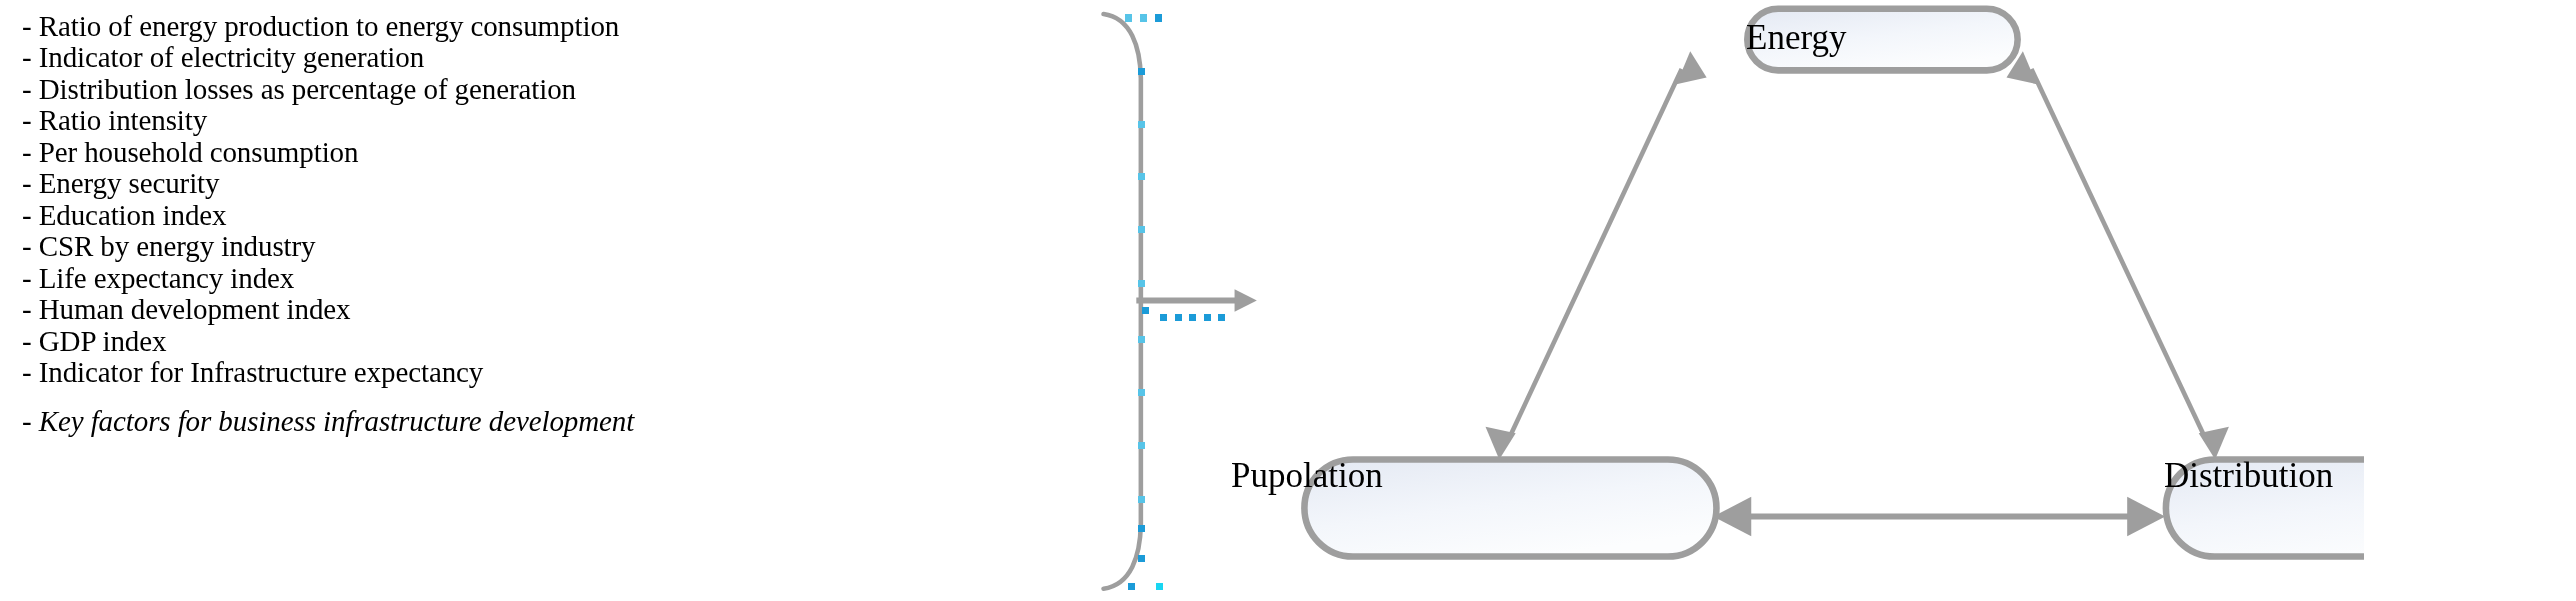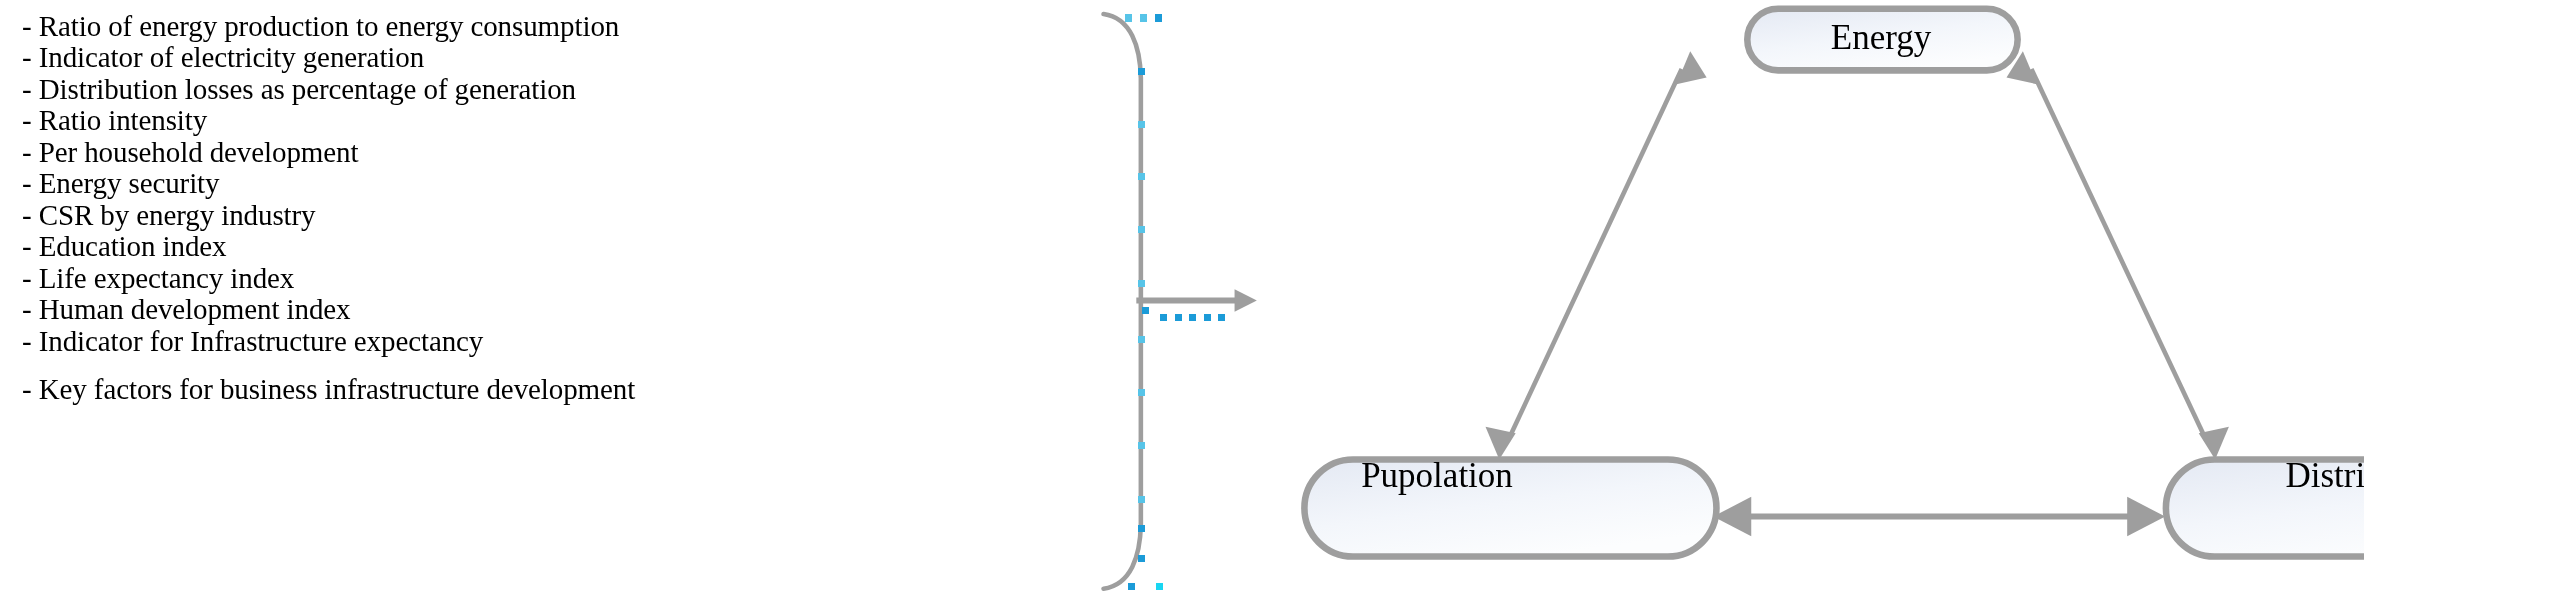--- a/index.html
+++ b/index.html
@@ -20,21 +20,21 @@
     font-family:"Liberation Serif","DejaVu Serif",serif;
     font-size:29px;
     line-height:31.5px;
     white-space:nowrap;
   }
   #indicator-list .li{
     display:block;
     white-space:nowrap;
     letter-spacing:-0.1px;
   }
-  #indicator-list .li.gap{ margin-top:17px; }
+  #indicator-list .li.gap{ margin-top:17px;font-style:italic; }
 
   
   #brace-wrap{
     position:absolute;
     left:1097px; top:0;
     width:72px; height:602px;
     pointer-events:none;
   }
   #brace-wrap svg{display:block;}
 
@@ -63,43 +63,43 @@
   #triangle-diagram svg{display:block;}
 
   
   .node-label{
     position:absolute;
     color:#000000;
     font-family:"Liberation Serif","DejaVu Serif",serif;
     font-size:35px;
     line-height:35px;
     white-space:nowrap;
-    text-align:center;
     pointer-events:none;
   }
   #label-energy{ left:1746px; top:19.7px; width:270px; }
   #label-population{ left:1231px; top:458px; width:412px; }
   #label-urbanization{ left:2164px; top:458px; width:412px; }
 </style>
 </head>
 <body>
 
 <div id="page">
 
   <div id="indicator-list">
     <span class="li">- Ratio of energy production to energy consumption</span>
     <span class="li">- Indicator of electricity generation</span>
     <span class="li">- Distribution losses as percentage of generation</span>
     <span class="li">- Ratio intensity</span>
-    <span class="li">- Per household development</span>
+    <span class="li">- Per household consumption</span>
     <span class="li">- Energy security</span>
+    <span class="li">- Education index</span>
     <span class="li">- CSR by energy industry</span>
-    <span class="li">- Education index</span>
     <span class="li">- Life expectancy index</span>
     <span class="li">- Human development index</span>
+    <span class="li">- GDP index</span>
     <span class="li">- Indicator for Infrastructure expectancy</span>
     <span class="li gap">- Key factors for business infrastructure development</span>
   </div>
 
   <div id="brace-wrap">
     <svg width="72" height="602" viewBox="0 0 110 917" xmlns="http://www.w3.org/2000/svg">
       <path d="M 10 20
                C 52 26, 66 70, 67 118
                L 67 800
                C 66 848, 52 892, 10 898" fill="none" stroke="#9e9e9e" stroke-width="7" stroke-linecap="round"></path>

